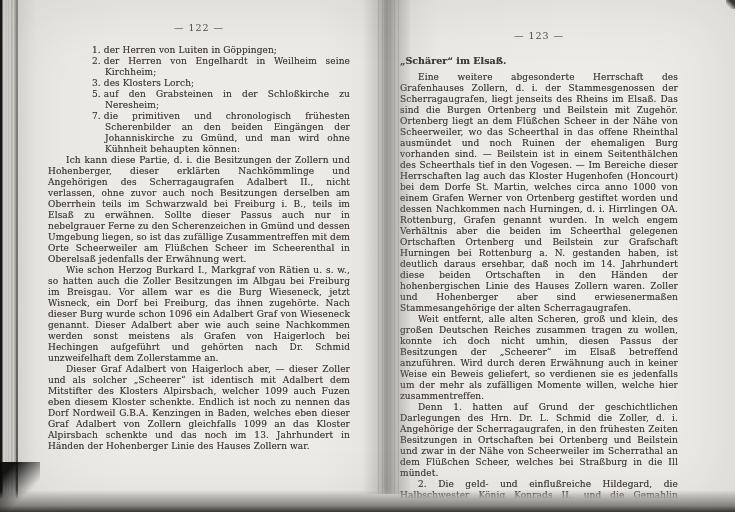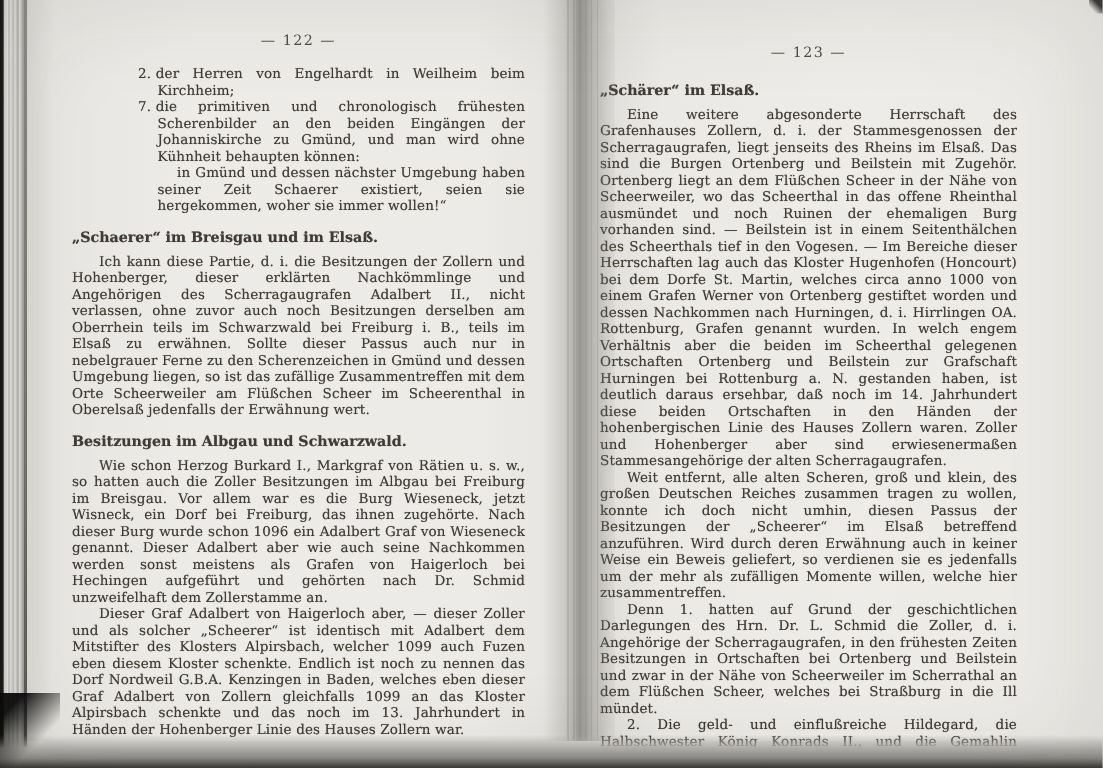--- a/index.html
+++ b/index.html
@@ -60,30 +60,30 @@
 <div class="photo">
 
   <div class="edge-stack"></div>
   <div class="cover-line"></div>
 
   <div class="page page-left">
     <div class="col-left">
       <div class="pagenum">— 122 —</div>
 
       <ol class="list txt">
-        <li><span class="num">2.</span><span>der Herren von Engelhardt in Weilheim beim Kirchheim;</span></li>
+        <li><span class="num">1.</span><span>der Herren von Luiten in Göppingen;</span></li>
+        <li><span class="num">2.</span><span>der Herren von Engelhardt in Weilheim seine Kirchheim;</span></li>
+        <li><span class="num">3.</span><span>des Klosters Lorch;</span></li>
+        <li><span class="num">5.</span><span>auf den Grabsteinen in der Schloßkirche zu Neresheim;</span></li>
         <li><span class="num">7.</span><span>die primitiven und chronologisch frühesten Scherenbilder an den beiden Eingängen der Johanniskirche zu Gmünd, und man wird ohne Kühnheit behaupten können:</span></li>
       </ol>
 
-      <div class="quote txt">in Gmünd und dessen nächster Umgebung haben seiner Zeit Schaerer existiert, seien sie hergekommen, woher sie immer wollen!“</div>
 
-      <div class="heading">„Schaerer“ im Breisgau und im Elsaß.</div>
       <p class="para txt">Ich kann diese Partie, d. i. die Besitzungen der Zollern und Hohenberger, dieser erklärten Nachkömmlinge und Angehörigen des Scherragaugrafen Adalbert II., nicht verlassen, ohne zuvor auch noch Besitzungen derselben am Oberrhein teils im Schwarzwald bei Freiburg i. B., teils im Elsaß zu erwähnen. Sollte dieser Passus auch nur in nebelgrauer Ferne zu den Scherenzeichen in Gmünd und dessen Umgebung liegen, so ist das zufällige Zusammentreffen mit dem Orte Scheerweiler am Flüßchen Scheer im Scheerenthal in Oberelsaß jedenfalls der Erwähnung wert.</p>
 
-      <div class="heading">Besitzungen im Albgau und Schwarzwald.</div>
       <p class="para txt">Wie schon Herzog Burkard I., Markgraf von Rätien u. s. w., so hatten auch die Zoller Besitzungen im Albgau bei Freiburg im Breisgau. Vor allem war es die Burg Wieseneck, jetzt Wisneck, ein Dorf bei Freiburg, das ihnen zugehörte. Nach dieser Burg wurde schon 1096 ein Adalbert Graf von Wieseneck genannt. Dieser Adalbert aber wie auch seine Nachkommen werden sonst meistens als Grafen von Haigerloch bei Hechingen aufgeführt und gehörten nach Dr. Schmid unzweifelhaft dem Zollerstamme an.</p>
       <p class="para txt">Dieser Graf Adalbert von Haigerloch aber, — dieser Zoller und als solcher „Scheerer“ ist identisch mit Adalbert dem Mitstifter des Klosters Alpirsbach, welcher 1099 auch Fuzen eben diesem Kloster schenkte. Endlich ist noch zu nennen das Dorf Nordweil G.B.A. Kenzingen in Baden, welches eben dieser Graf Adalbert von Zollern gleichfalls 1099 an das Kloster Alpirsbach schenkte und das noch im 13. Jahrhundert in Händen der Hohenberger Linie des Hauses Zollern war.</p>
     </div>
   </div>
 
   <div class="page page-right">
     <div class="col-right">
       <div class="pagenum">— 123 —</div>
 
       <div class="heading">„Schärer“ im Elsaß.</div>

